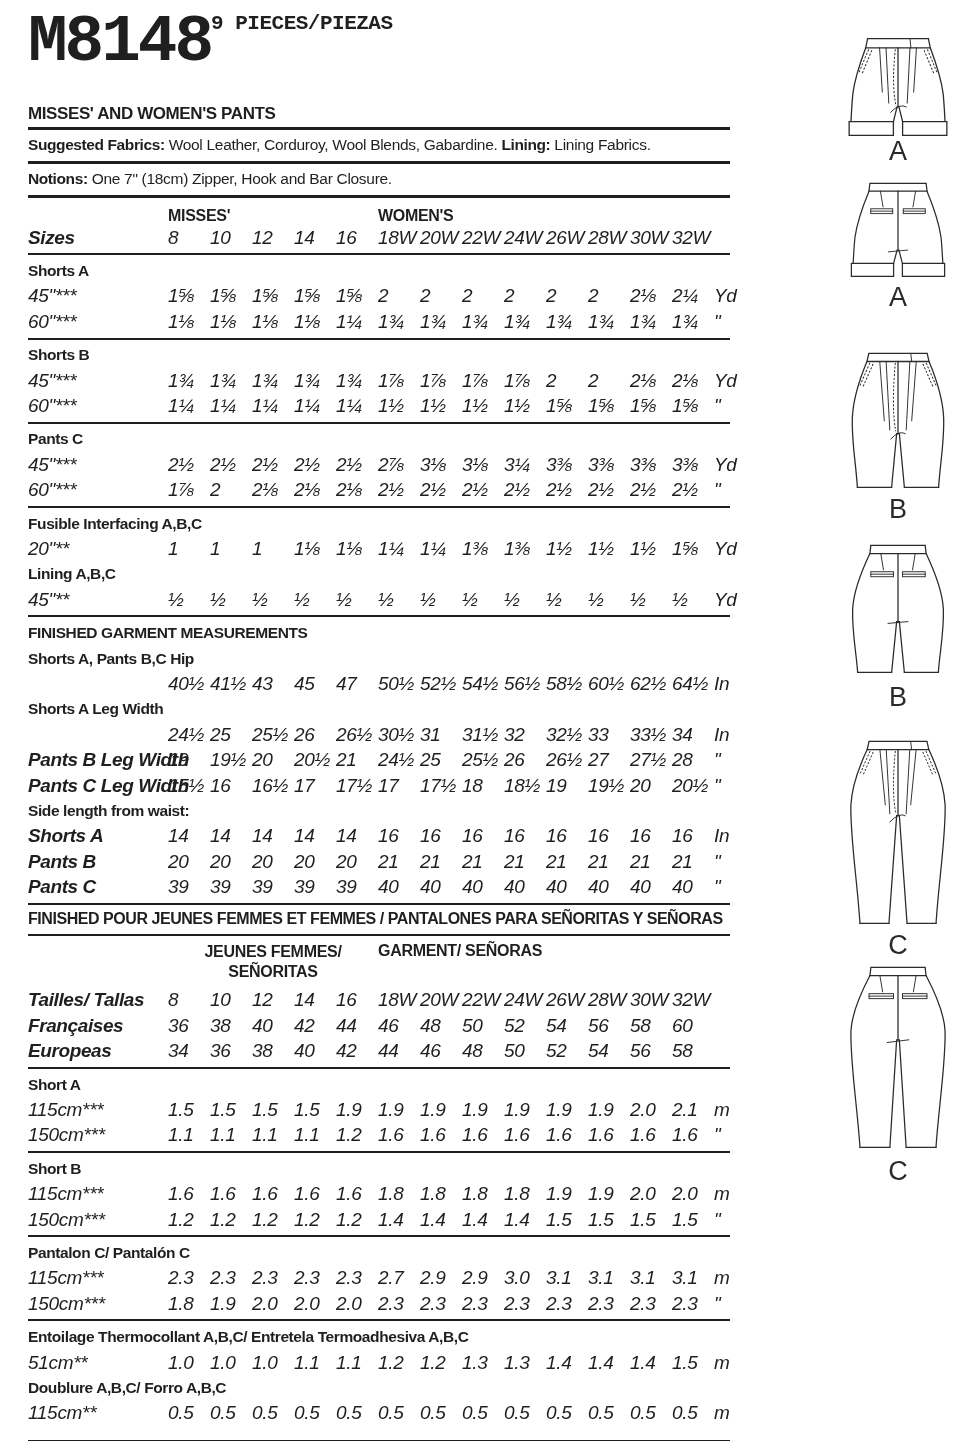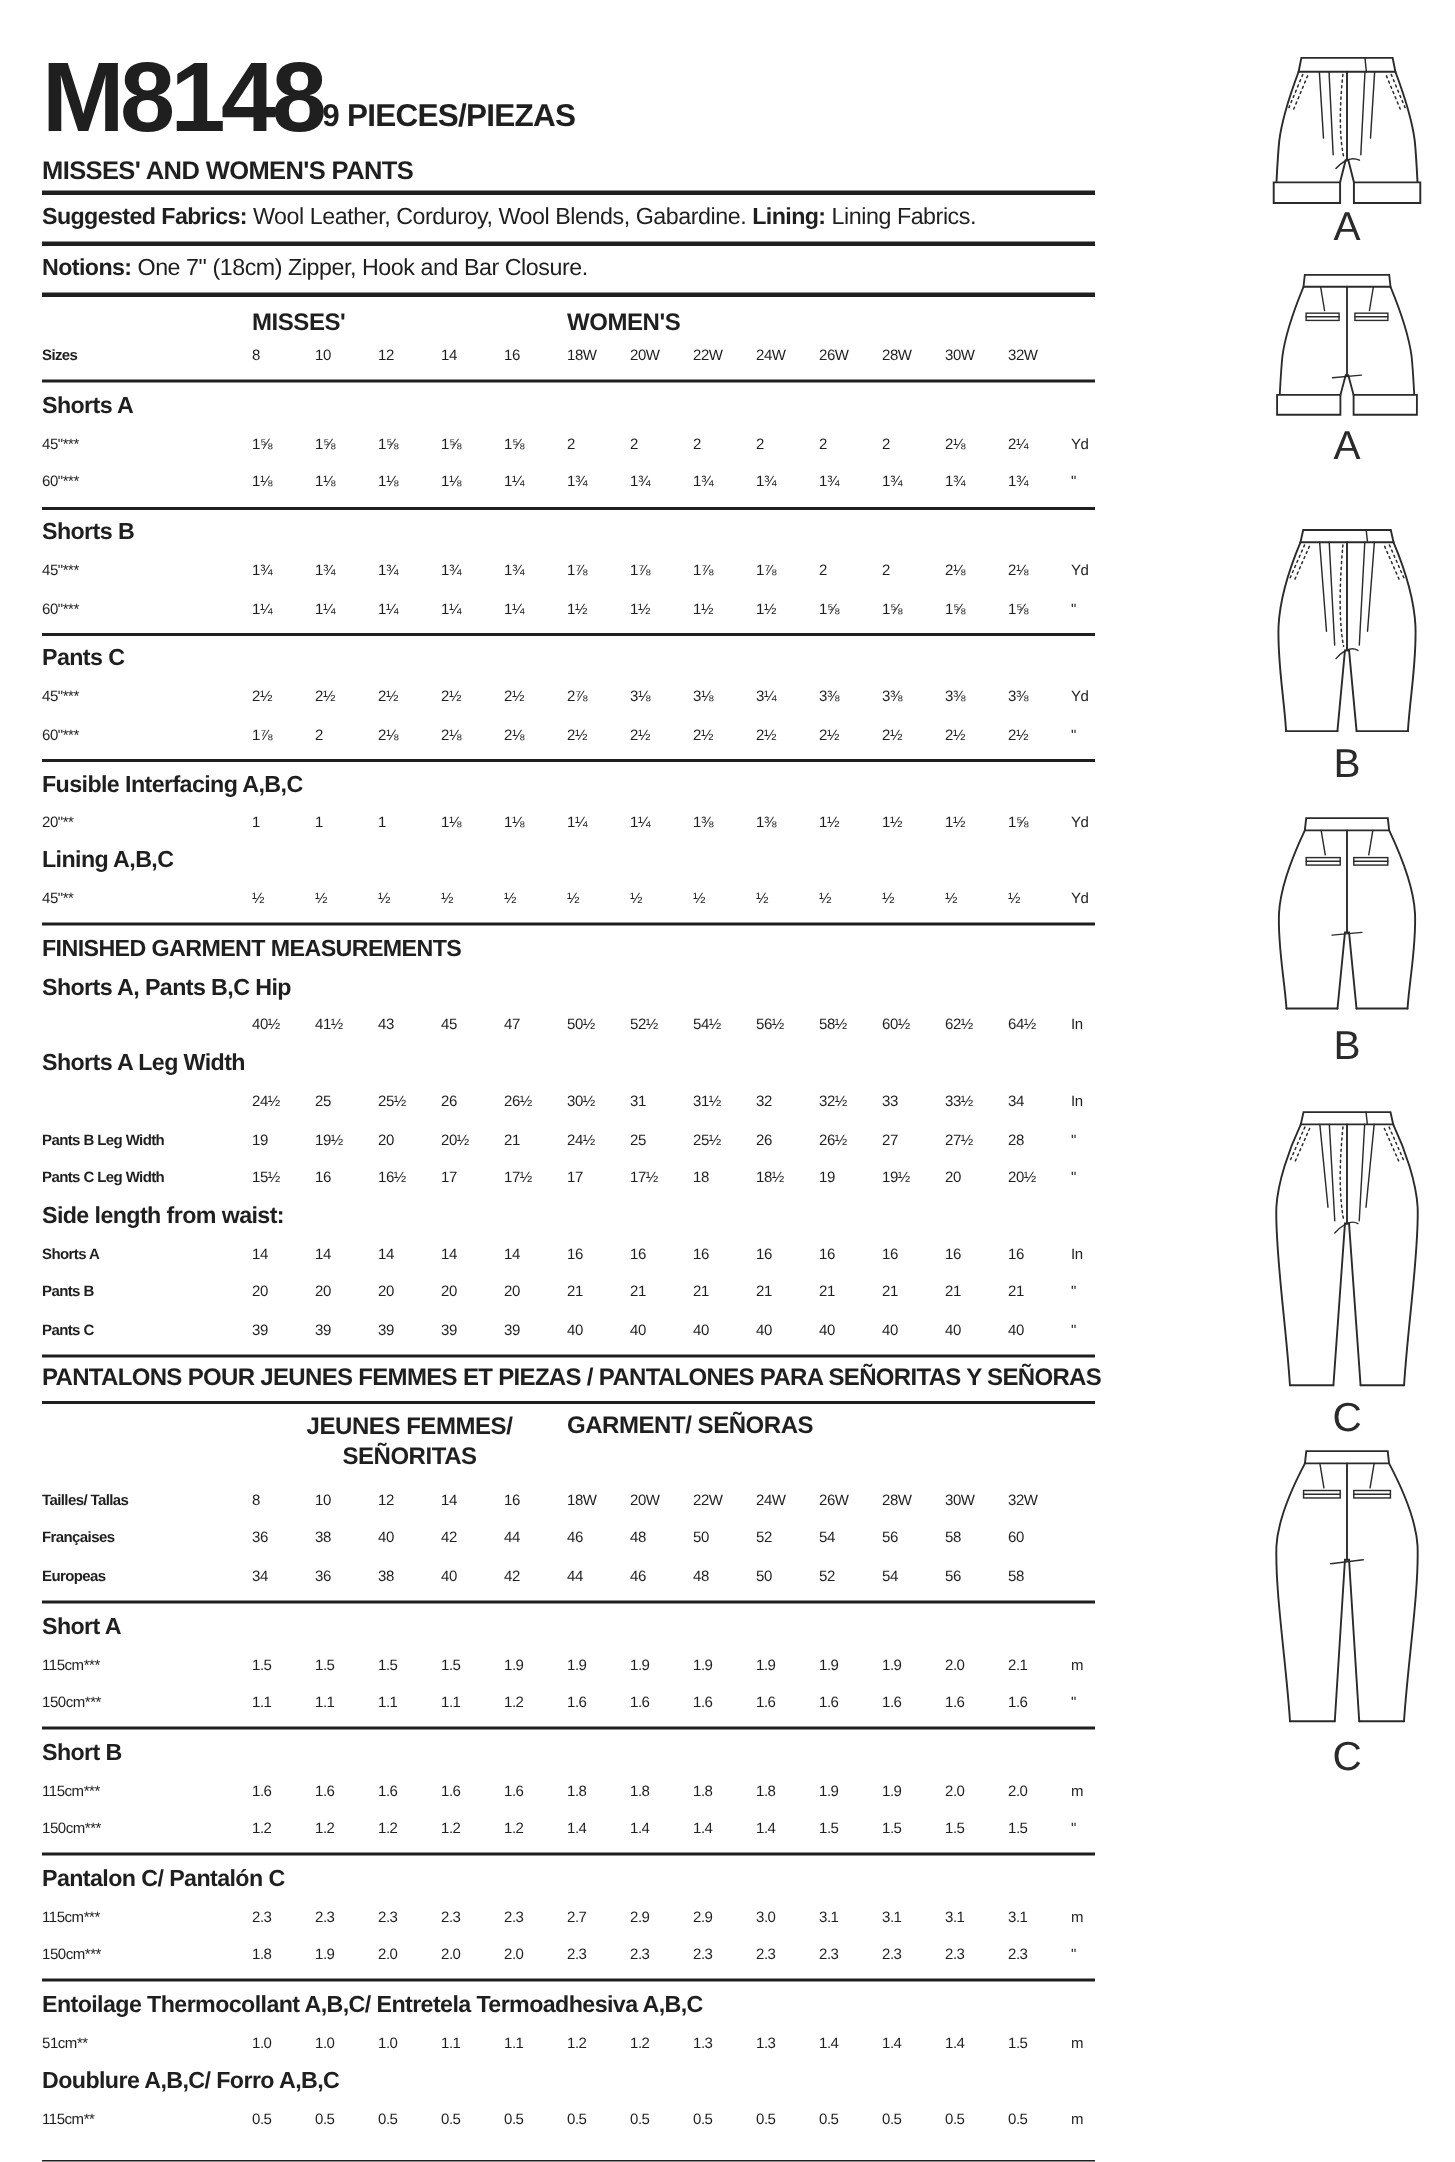--- a/index.html
+++ b/index.html
@@ -4,34 +4,34 @@
 <style>
   html,body{margin:0;padding:0;}
   body{
     width:970px;height:1441px;position:relative;background:#ffffff;
     font-family:"Liberation Sans", sans-serif;color:#1f1f1f;
     -webkit-font-smoothing:antialiased;overflow:hidden;
   }
   .main{position:absolute;left:28px;top:12px;width:702px;letter-spacing:-0.3px;}
 
   
-  .hdr-row{display:flex;align-items:flex-end;height:84px;}
+  .hdr-row{display:flex;height:84px;font-family:Liberation Mono, monospace;}
   .pattern-number{font-size:66px;font-weight:900;letter-spacing:-3px;line-height:0.95;}
   .pieces{font-size:21px;font-weight:700;margin-left:0;margin-bottom:6px;letter-spacing:-0.5px;}
   .doc-title{font-size:17px;font-weight:700;margin-top:8px;letter-spacing:-0.4px;}
   .rule{border-top:2.5px solid #1f1f1f;margin:3px 0;}
   .rule.thick{border-top-width:3px;}
   .info-line{font-size:15.5px;padding:3px 0 4px 0;letter-spacing:-0.3px;}
   .info-line b{letter-spacing:-0.4px;}
 
   
   .t-ghead{display:grid;grid-template-columns:140px 210px 1fr;font-weight:700;font-size:16px;height:24px;align-items:end;}
   .t-ghead.fr{height:46px;align-items:start;padding-top:3px;}
   .t-ghead .g2{line-height:1.25;text-align:center;}
-  .t-row{display:grid;grid-template-columns:140px repeat(13,42px) 1fr;font-size:10px;height:25.4px;align-items:center;}
+  .t-row{display:grid;grid-template-columns:140px repeat(13,42px) 1fr;font-size:19px;height:25.4px;align-items:center;font-style:italic;}
   .t-section{font-size:15.5px;font-weight:700;height:25.4px;display:flex;align-items:center;letter-spacing:-0.4px;}
   .t-label{font-weight:400;white-space:nowrap;}
   .t-label.b{font-weight:700;letter-spacing:-0.4px;}
   .t-cell{white-space:nowrap;}
   .t-unit{white-space:nowrap;}
   .banner{font-size:16px;font-weight:700;letter-spacing:-0.45px;padding:2px 0 3px 0;white-space:nowrap;}
 
   
   .figs{position:absolute;left:828px;top:0;width:140px;}
   .fig{position:absolute;left:0;width:140px;text-align:center;}
@@ -350,21 +350,21 @@
         <span class="t-cell">40</span>
         <span class="t-cell">40</span>
         <span class="t-cell">40</span>
         <span class="t-cell">40</span>
         <span class="t-cell">40</span>
         <span class="t-unit">"</span>
       </div>
     </div>
 
   <div class="rule"></div>
-  <div class="banner">PANTALONS POUR JEUNES FEMMES ET PIEZAS / PANTALONES PARA SEÑORITAS Y SEÑORAS</div>
+  <div class="banner">FINISHED POUR JEUNES FEMMES ET FEMMES / PANTALONES PARA SEÑORITAS Y SEÑORAS</div>
   <div class="rule"></div>
 
   <div class="t-ghead fr">
     <span></span>
     <span class="g2"><span>JEUNES FEMMES/</span><br><span>SEÑORITAS</span></span>
     <span>GARMENT/ SEÑORAS</span>
   </div>
 
   <div id="fr-rows">
       <div class="t-row">

